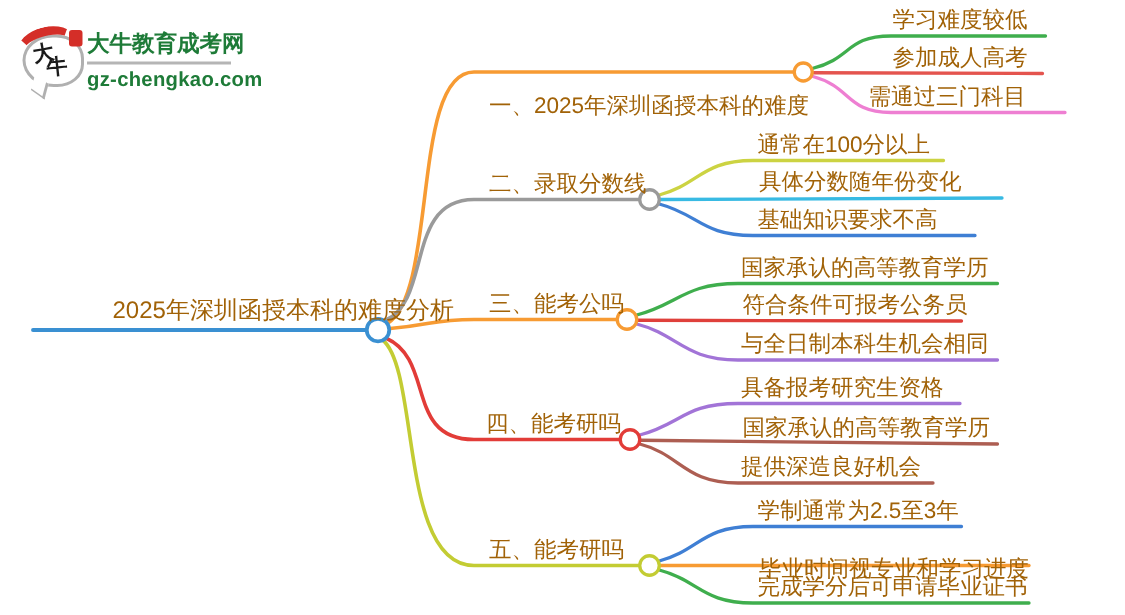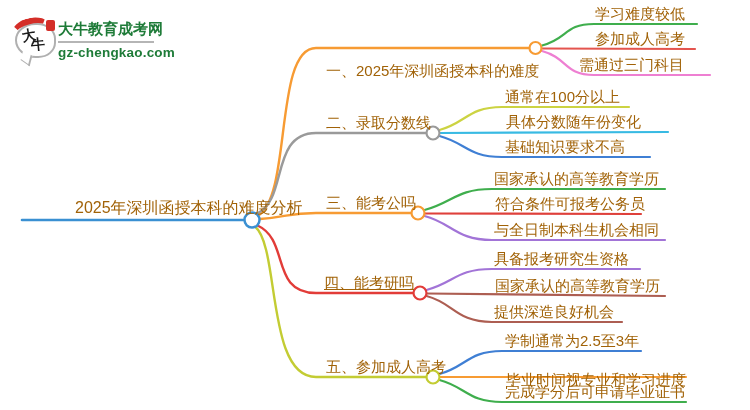--- a/index.html
+++ b/index.html
@@ -113,23 +113,23 @@
   <div class="node-label branch-label" style="left:326px; top:114px;">二、录取分数线</div>
   <div class="node-label child-label" style="left:505px; top:88px;">通常在100分以上</div>
   <div class="node-label child-label" style="left:506px; top:113px;">具体分数随年份变化</div>
   <div class="node-label child-label" style="left:505px; top:138px;">基础知识要求不高</div>
 
   <div class="node-label branch-label" style="left:326px; top:194px;">三、能考公吗</div>
   <div class="node-label child-label" style="left:494px; top:170px;">国家承认的高等教育学历</div>
   <div class="node-label child-label" style="left:495px; top:195px;">符合条件可报考公务员</div>
   <div class="node-label child-label" style="left:494px; top:221px;text-align:center;">与全日制本科生机会相同</div>
 
-  <div class="node-label branch-label" style="left:324px; top:274px;text-decoration:underline;">四、能考研吗</div>
+  <div class="node-label branch-label" style="left:324px; top:274px;">四、能考研吗</div>
   <div class="node-label child-label" style="left:494px; top:250px;">具备报考研究生资格</div>
   <div class="node-label child-label" style="left:495px; top:277px;">国家承认的高等教育学历</div>
   <div class="node-label child-label" style="left:494px; top:303px;">提供深造良好机会</div>
 
-  <div class="node-label branch-label" style="left:326px; top:358px;">五、参加成人高考</div>
+  <div class="node-label branch-label" style="left:326px; top:358px;">五、能考研吗</div>
   <div class="node-label child-label" style="left:505px; top:332px;">学制通常为2.5至3年</div>
   <div class="node-label child-label" style="left:506px; top:358px;margin-top:13px;">毕业时间视专业和学习进度</div>
   <div class="node-label child-label" style="left:505px; top:383px;">完成学分后可申请毕业证书</div>
 
 </div>
 
 </body></html>

